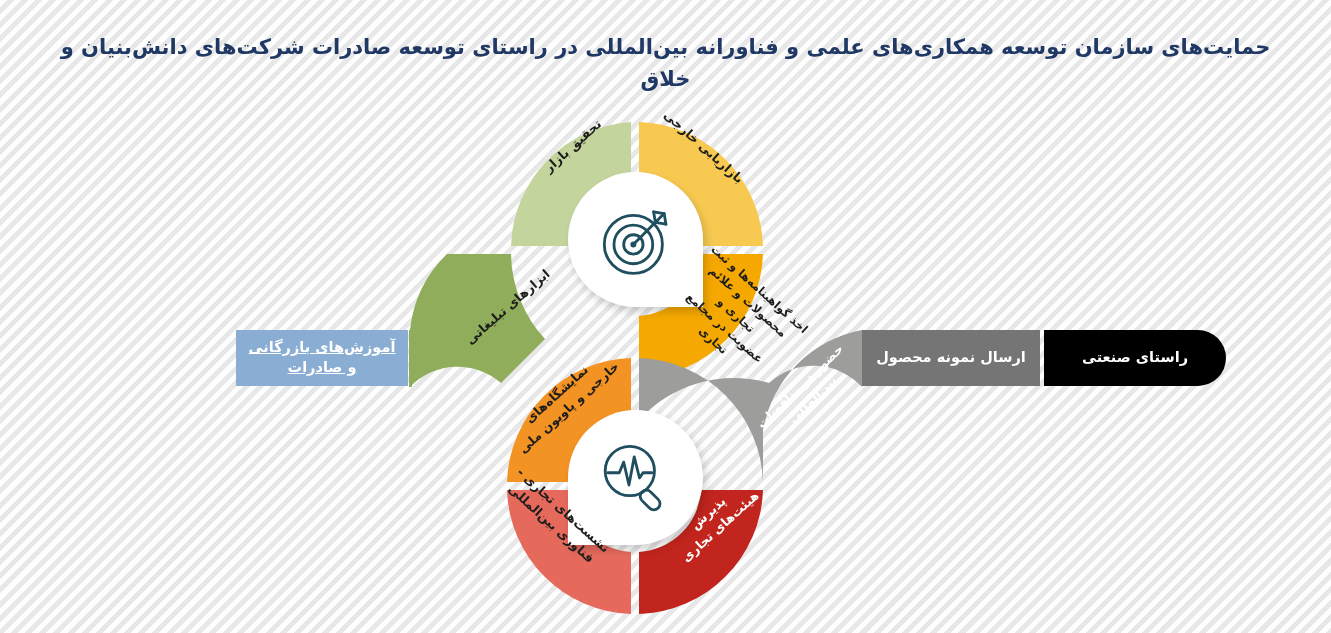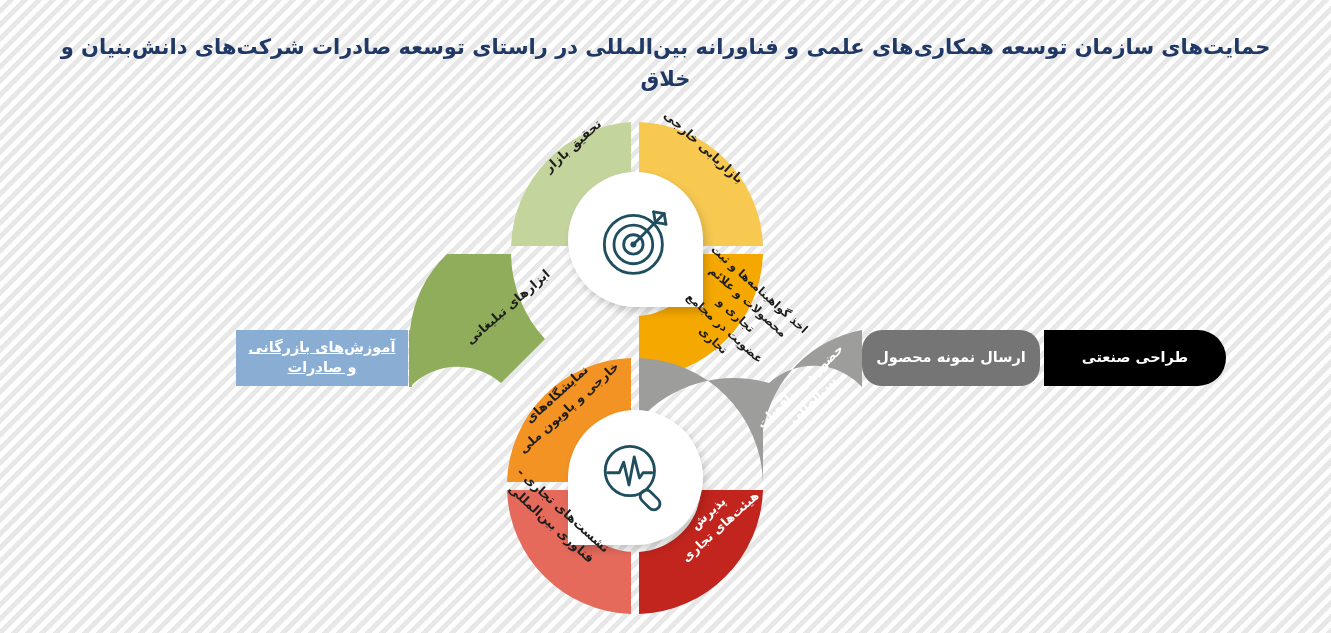--- a/index.html
+++ b/index.html
@@ -57,21 +57,20 @@
     border-top-left-radius:28px;border-bottom-left-radius:28px;
   }
   #box-training{
     left:236px;top:330px;width:172px;
     background:#8aadd4;
     text-decoration:underline;
   }
   #box-sample{
     left:862px;top:330px;width:178px;
     background:#757575;
-    border-radius:20px;
   }
   #box-design{
     left:1044px;top:330px;width:182px;
     background:#000000;
     border-top-right-radius:28px;border-bottom-right-radius:28px;
   }
 
   
   #rings{position:absolute;left:0;top:0;width:1331px;height:633px;}
 
@@ -191,15 +190,15 @@
 فناوری بین‌المللی</div>
 
   <div class="rlabel light" style="left:744px;top:375px;width:125px;transform:rotate(-44deg);">حضور در مناقصات
 بین‌المللی</div>
 
   <div class="rlabel light" style="left:652px;top:502px;width:125px;transform:rotate(-42deg);">پذیرش
 هیئت‌های تجاری</div>
 
   <div class="sidebox" id="box-training">آموزش‌های بازرگانی و صادرات</div>
   <div class="sidebox" id="box-sample">ارسال نمونه محصول</div>
-  <div class="sidebox" id="box-design">طراحی صنعتی</div>
+  <div class="sidebox" id="box-design">راستای صنعتی</div>
 
 </div>
 
 </body></html>

